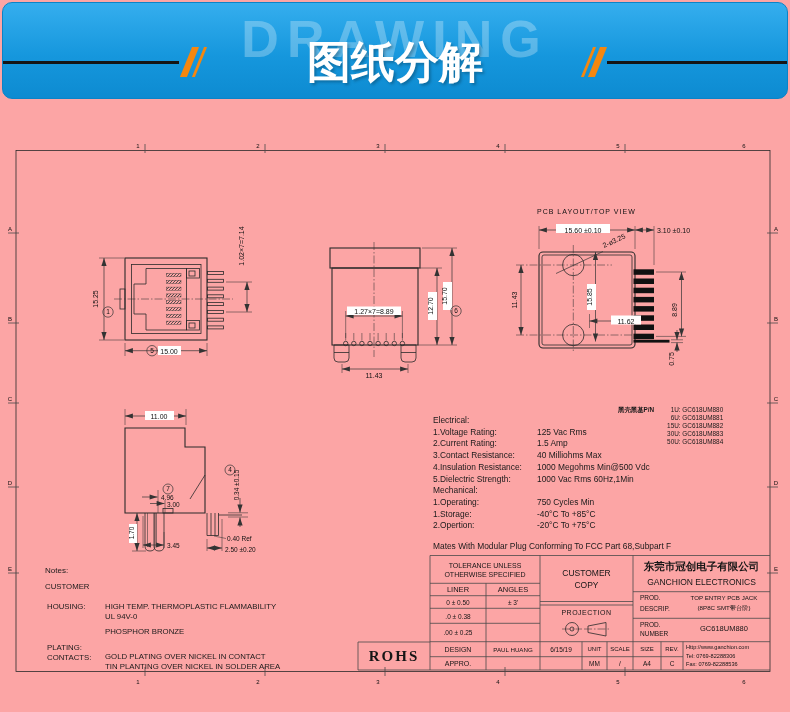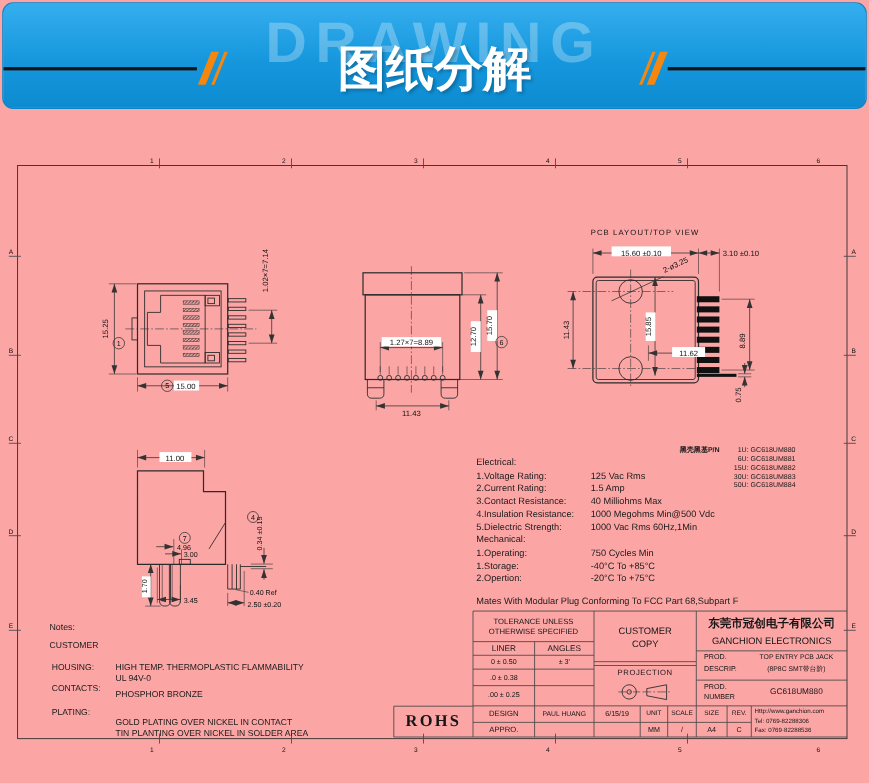--- a/index.html
+++ b/index.html
@@ -425,21 +425,21 @@
 </div>
 <div class="txtblock" style="left:433px;top:541px;font-size:8.4px">Mates With Modular Plug Conforming To FCC Part 68,Subpart F</div>
 
 <div class="txtblock n75" style="left:45px;top:566px;font-size:8px">Notes:</div>
 <div class="txtblock n75" style="left:45px;top:582px">CUSTOMER</div>
 <div class="txtblock n75" style="left:47px;top:602px">HOUSING:</div>
 <div class="txtblock n75" style="left:105px;top:602px">
   <div>HIGH TEMP. THERMOPLASTIC FLAMMABILITY</div>
       <div>UL 94V-0</div>
 </div>
-<div class="txtblock n75" style="left:47px;top:621px">CONTACTS:</div>
+<div class="txtblock n75" style="left:47px;top:653px">CONTACTS:</div>
 <div class="txtblock n75" style="left:105px;top:627px">PHOSPHOR BRONZE</div>
 <div class="txtblock n75" style="left:47px;top:643px">PLATING:</div>
 <div class="txtblock n75" style="left:105px;top:652px">
   <div>GOLD PLATING OVER NICKEL IN CONTACT</div>
       <div>TIN PLANTING OVER NICKEL IN SOLDER AREA</div>
 </div>
 
 <div class="c" style="left:431px;top:557px;width:108px;height:25px;font-size:7px;line-height:9px">TOLERANCE UNLESS OTHERWISE SPECIFIED</div>
 <div class="c" style="left:430px;top:584px;width:56px;height:11px;font-size:7.5px">LINER</div>
 <div class="c" style="left:486px;top:584px;width:54px;height:11px;font-size:7.5px">ANGLES</div>

